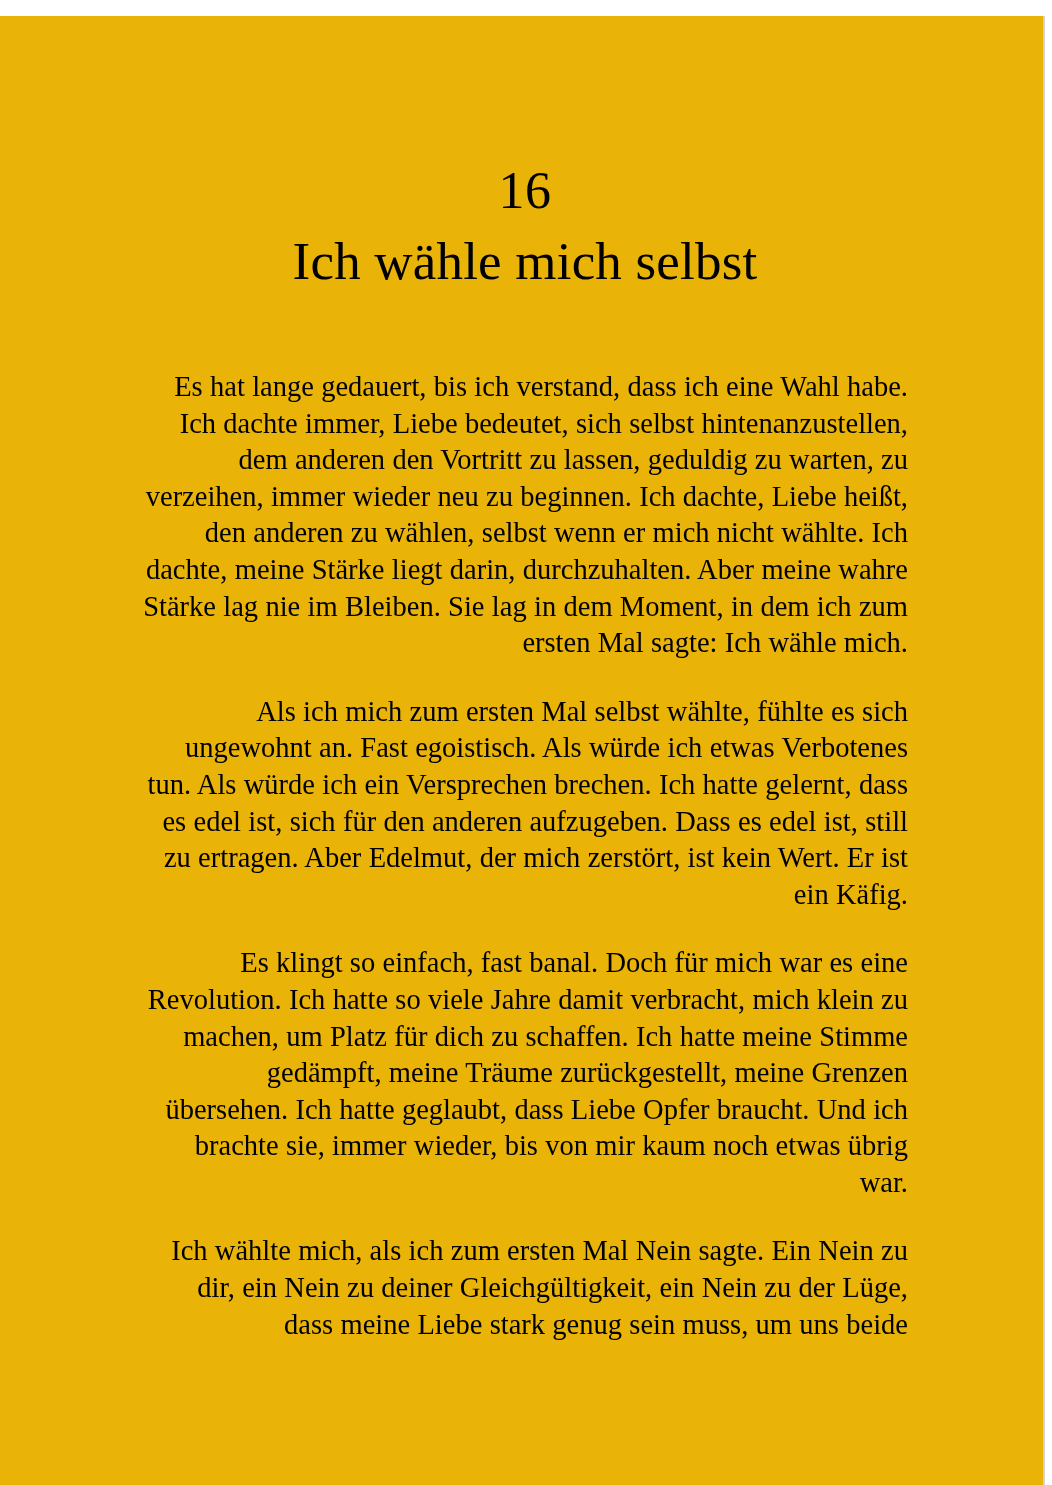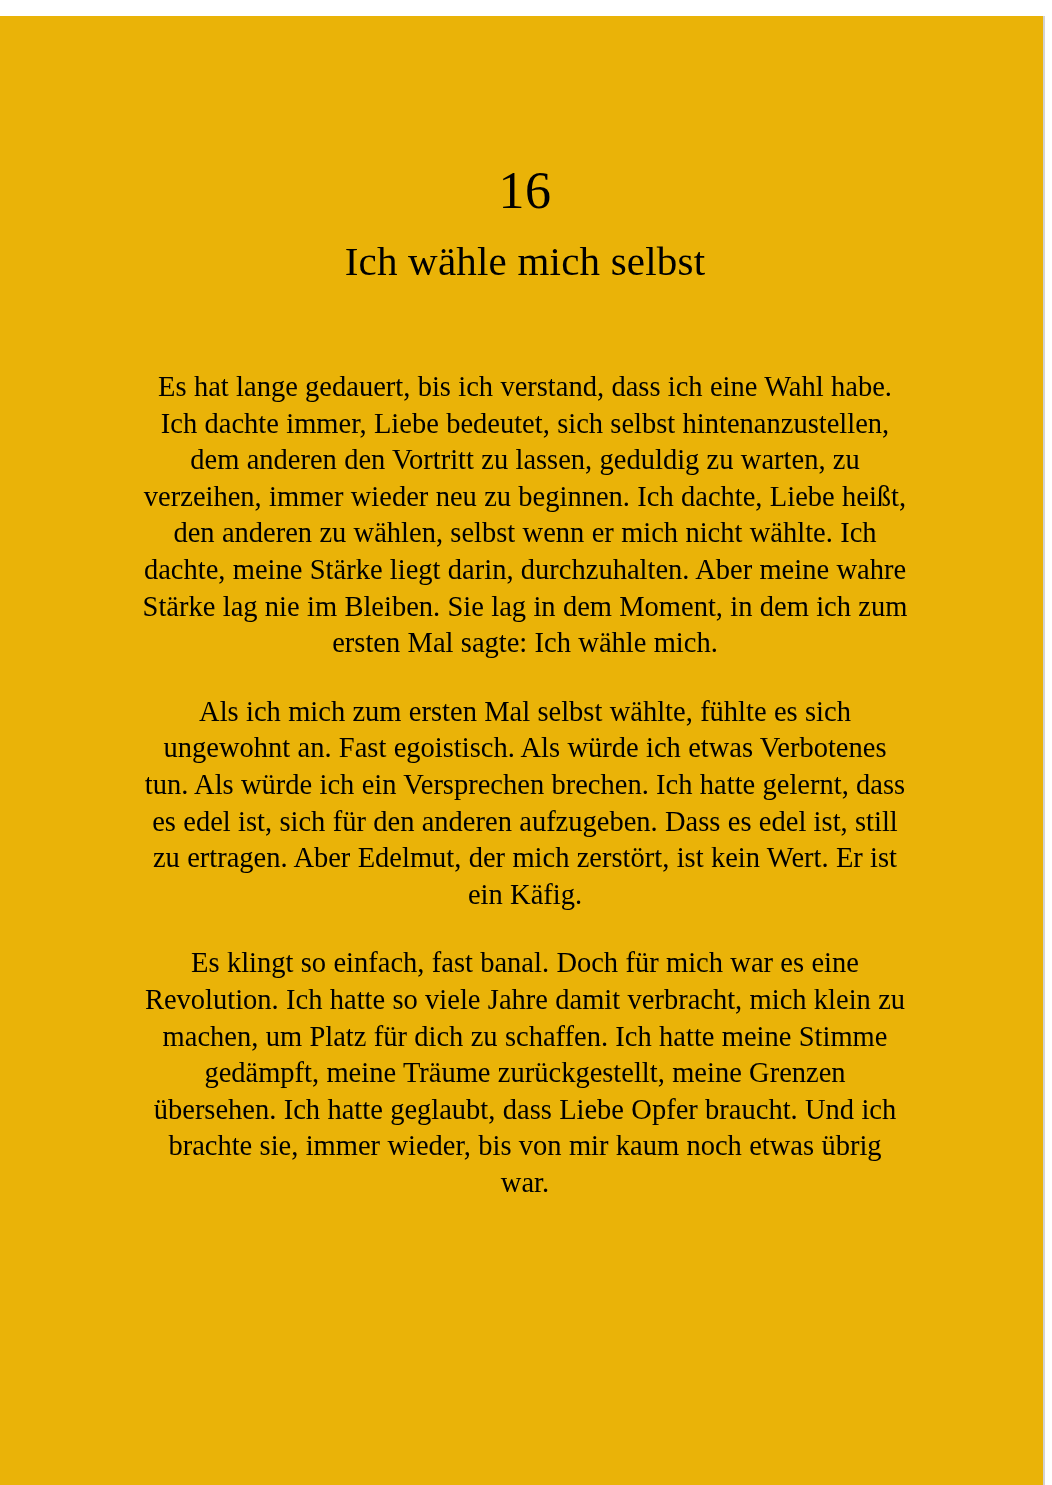--- a/index.html
+++ b/index.html
@@ -42,36 +42,36 @@
   }
   .chapter-number {
     display: block;
     font-size: 52px;
     line-height: 58px;
     font-weight: 400;
     letter-spacing: 0.5px;
   }
   .chapter-title {
     display: block;
-    font-size: 41px;
+    font-size: 53px;
     line-height: 66px;
     font-weight: 400;
     margin-top: 8px;
     letter-spacing: 0.2px;
   }
 
   
   .body-copy {
     margin-top: 75px;
   }
   .body-copy p {
     margin: 0 0 32px 0;
     font-size: 28.5px;
     line-height: 36.6px;
-    text-align: center;
+    text-align: right;
     text-indent: 0;
     word-spacing: 0.2px;
   }
   .body-copy p:last-child {
     margin-bottom: 0;
   }
 </style>
 </head>
 <body>
 
@@ -80,16 +80,17 @@
 
     <header class="chapter-head">
       <span class="chapter-number">16</span>
       <h1 class="chapter-title">Ich wähle mich selbst</h1>
     </header>
 
     <section class="body-copy">
       <p>Es hat lange gedauert, bis ich verstand, dass ich eine Wahl habe. Ich dachte immer, Liebe bedeutet, sich selbst hintenanzustellen, dem anderen den Vortritt zu lassen, geduldig zu warten, zu verzeihen, immer wieder neu zu beginnen. Ich dachte, Liebe heißt, den anderen zu wählen, selbst wenn er mich nicht wählte. Ich dachte, meine Stärke liegt darin, durchzuhalten. Aber meine wahre Stärke lag nie im Bleiben. Sie lag in dem Moment, in dem ich zum ersten Mal sagte: Ich wähle mich.</p>
       <p>Als ich mich zum ersten Mal selbst wählte, fühlte es sich ungewohnt an. Fast egoistisch. Als würde ich etwas Verbotenes tun. Als würde ich ein Versprechen brechen. Ich hatte gelernt, dass es edel ist, sich für den anderen aufzugeben. Dass es edel ist, still zu ertragen. Aber Edelmut, der mich zerstört, ist kein Wert. Er ist ein Käfig.</p>
       <p>Es klingt so einfach, fast banal. Doch für mich war es eine Revolution. Ich hatte so viele Jahre damit verbracht, mich klein zu machen, um Platz für dich zu schaffen. Ich hatte meine Stimme gedämpft, meine Träume zurückgestellt, meine Grenzen übersehen. Ich hatte geglaubt, dass Liebe Opfer braucht. Und ich brachte sie, immer wieder, bis von mir kaum noch etwas übrig war.</p>
+      <p>Ich wählte mich, als ich zum ersten Mal Nein sagte. Ein Nein zu dir, ein Nein zu deiner Gleichgültigkeit, ein Nein zu der Lüge, dass meine Liebe stark genug sein muss, um uns beide</p>
     </section>
 
   </div>
 </div>
 
 </body></html>

